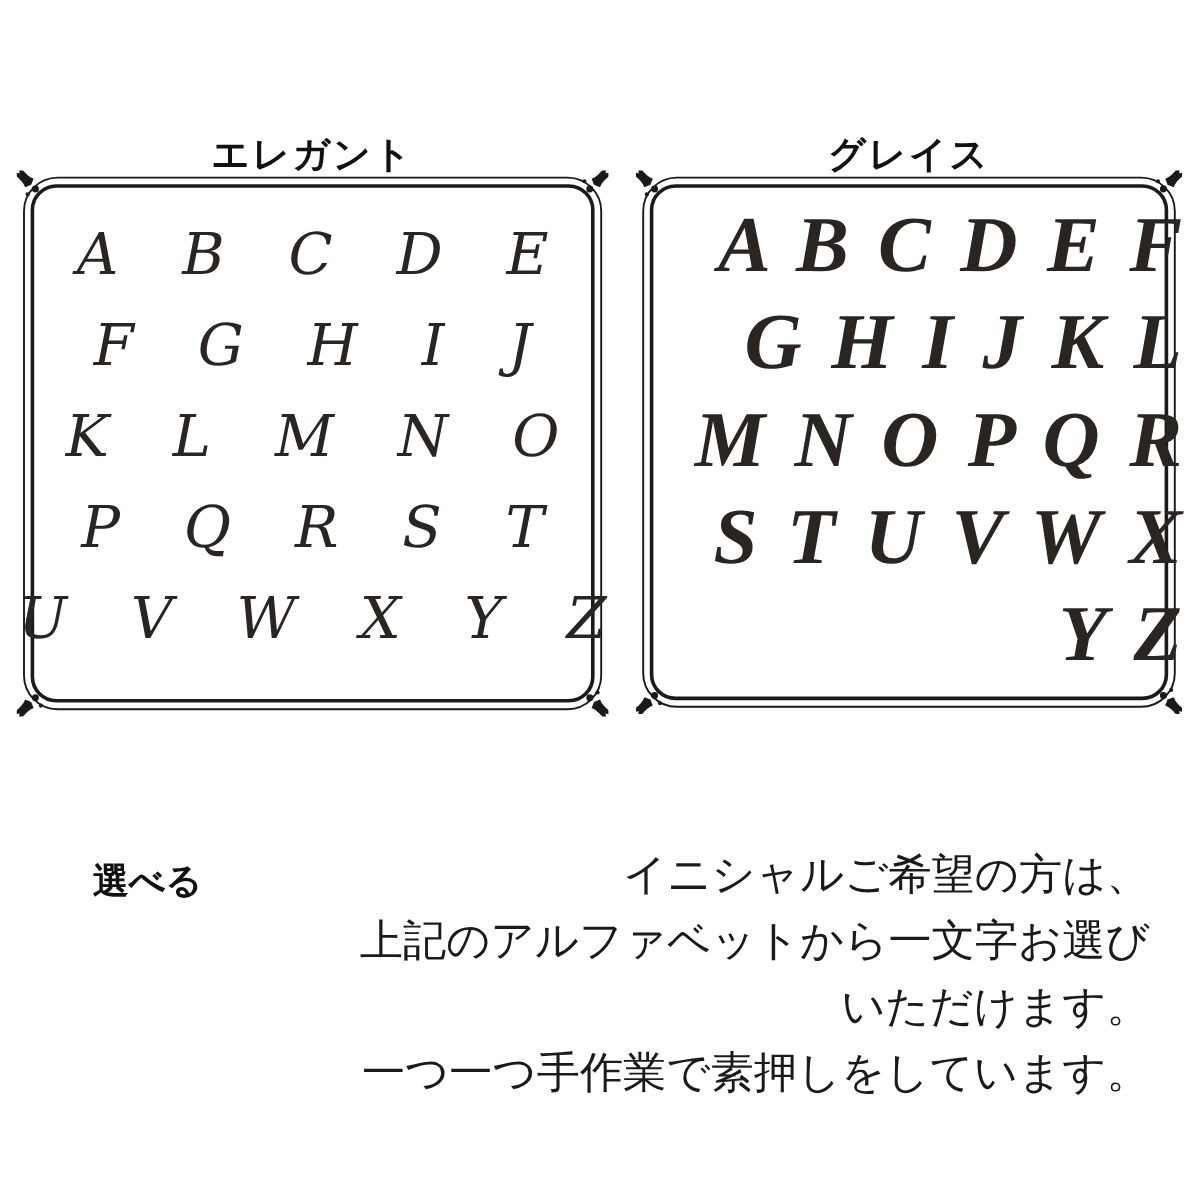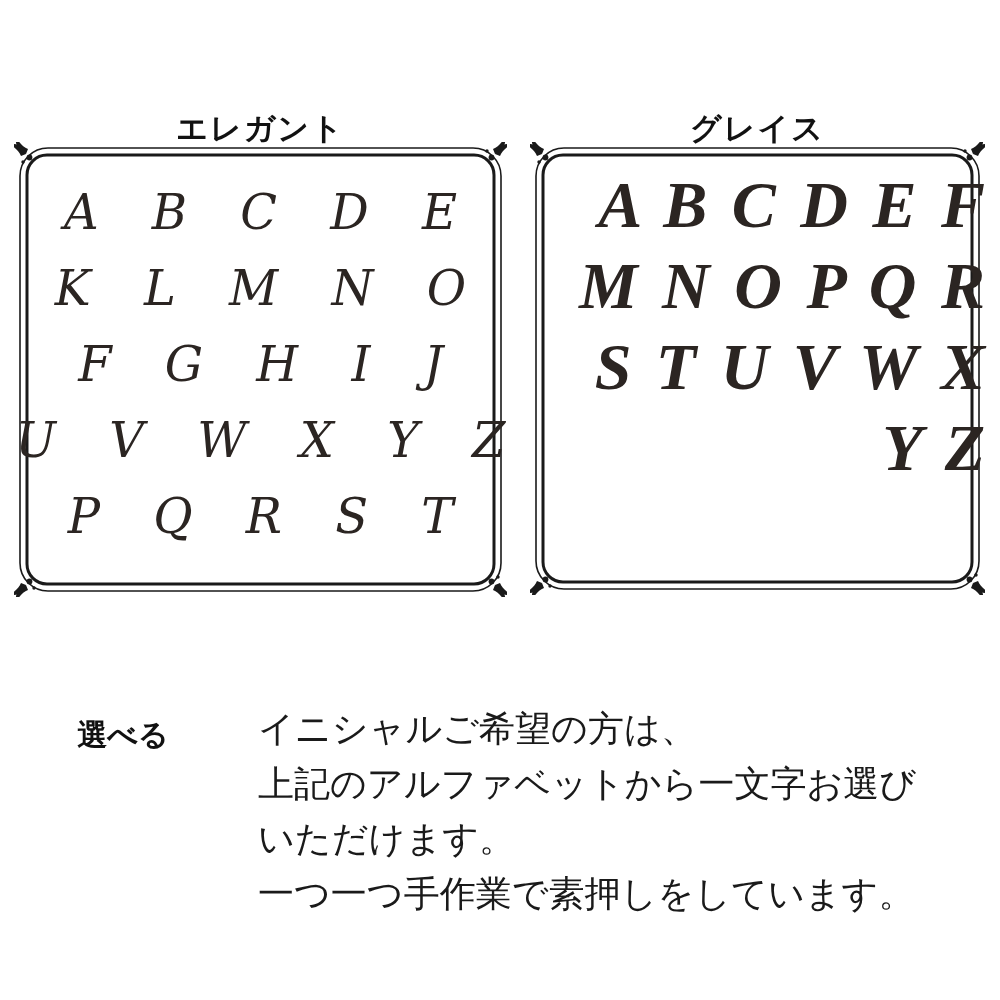--- a/index.html
+++ b/index.html
@@ -65,20 +65,21 @@
     text-align:center;
     font-size:30px;font-weight:bold;
     line-height:38px;
     color:#111111;
   }
   .caption-body{
     left:258px;top:701px;width:700px;
     font-size:36px;
     line-height:55px;
     color:#1a1a1a;
+    text-align:right;
   }
 </style>
 </head>
 <body>
 
 <div class="abs panel-title left">エレガント</div>
 
 <div class="abs panel-title right">グレイス</div>
 
 <div class="abs frame-box left">
@@ -93,38 +94,39 @@
     </defs>
     <rect x="6" y="6" width="481" height="443" rx="28" fill="none" stroke="#1a1a1a" stroke-width="1.6"></rect>
     <rect x="13" y="13" width="467" height="429" rx="20" fill="none" stroke="#1a1a1a" stroke-width="3"></rect>
     <use href="#orn" transform="translate(11,11)"></use>
     <use href="#orn" transform="translate(482,11) rotate(90)"></use>
     <use href="#orn" transform="translate(482,444) rotate(180)"></use>
     <use href="#orn" transform="translate(11,444) rotate(270)"></use>
   </svg>
   <div class="letters script">
     <div class="letter-row">A B C D E</div>
+    <div class="letter-row">F G H I J</div>
     <div class="letter-row">K L M N O</div>
-    <div class="letter-row">F G H I J</div>
+    <div class="letter-row">P Q R S T</div>
     <div class="letter-row">U V W X Y Z</div>
-    <div class="letter-row">P Q R S T</div>
   </div>
 </div>
 
 <div class="abs frame-box right">
   <svg width="455" height="453" viewBox="0 0 455 453">
     <rect x="6" y="6" width="443" height="441" rx="28" fill="none" stroke="#1a1a1a" stroke-width="1.6"></rect>
     <rect x="13" y="13" width="429" height="427" rx="20" fill="none" stroke="#1a1a1a" stroke-width="3"></rect>
     <use href="#orn" transform="translate(11,11)"></use>
     <use href="#orn" transform="translate(444,11) rotate(90)"></use>
     <use href="#orn" transform="translate(444,442) rotate(180)"></use>
     <use href="#orn" transform="translate(11,442) rotate(270)"></use>
   </svg>
   <div class="letters grace">
     <div class="letter-row">A B C D E F</div>
+    <div class="letter-row">G H I J K L</div>
     <div class="letter-row">M N O P Q R</div>
     <div class="letter-row">S T U V W X</div>
     <div class="letter-row">Y Z</div>
   </div>
 </div>
 
 <div class="abs caption-label">
   <div>選べる</div>
 </div>
 

